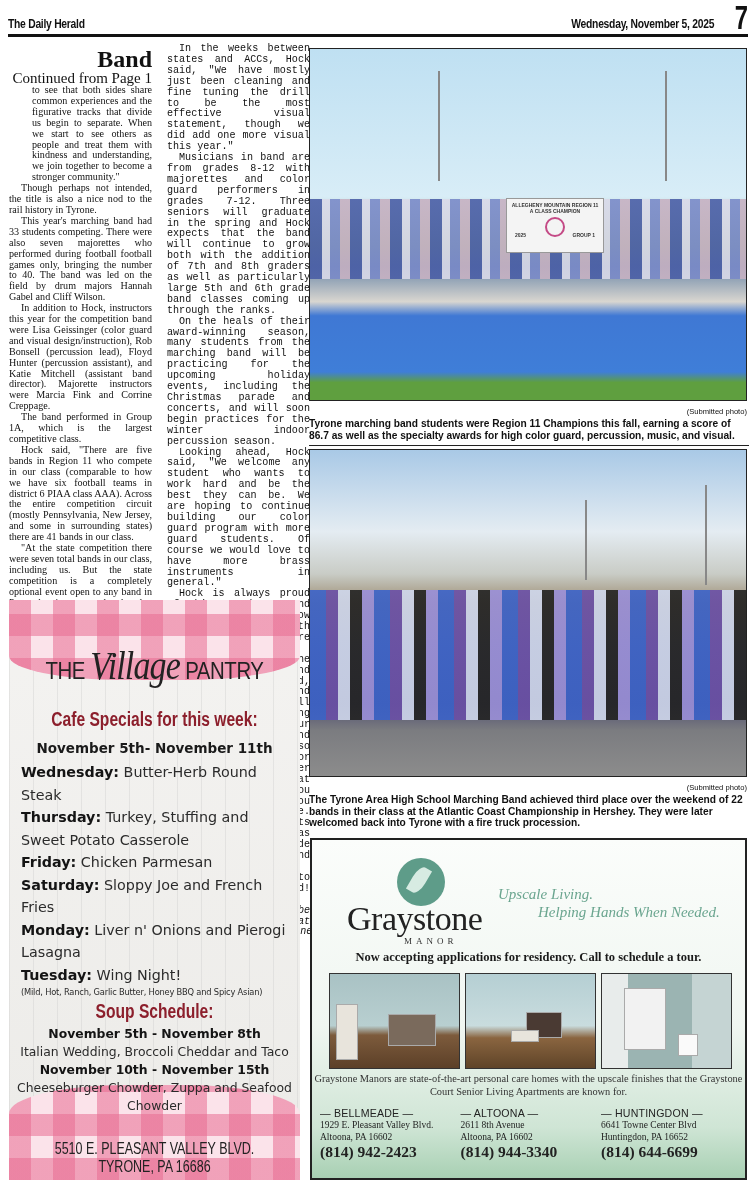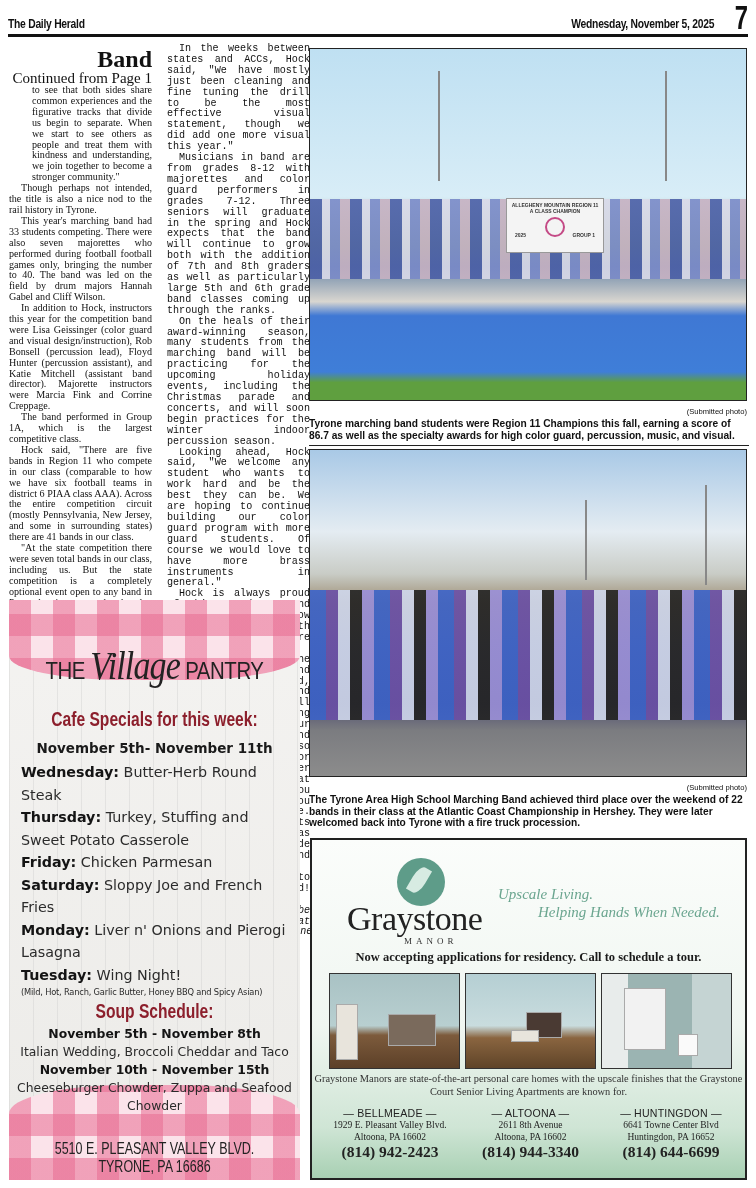--- a/index.html
+++ b/index.html
@@ -72,21 +72,21 @@
   .gs-tag2 { position: absolute; left: 226px; top: 64px; font-family: "Liberation Serif", serif; font-style: italic; font-size: 15px; color: #6aa58f; }
   .gs-cta { position: absolute; left: 0; top: 110px; width: 100%; text-align: center; font-family: "Liberation Serif", serif; font-weight: bold; font-size: 12.5px; color: #1a1a1a; }
   .gs-photos { position: absolute; left: 17px; top: 133px; width: 403px; height: 96px; display: flex; gap: 5px; }
   .gs-photo { flex: 1; border: 1px solid #333; position: relative; overflow: hidden; }
   .gs-photo.bed { background: linear-gradient(180deg, #a9c2c4 0%, #b8cfd0 55%, #7d5b3c 65%, #5c4028 100%); }
   .gs-photo.living { background: linear-gradient(180deg, #b5cfd3 0%, #c9dcde 55%, #8a6540 68%, #5f4428 100%); }
   .gs-photo.bath { background: linear-gradient(90deg, #e8eceb 0 20%, #9bb4b2 20% 70%, #c5d4d3 70%); }
   .furn { position: absolute; background: #e8e4dc; border: 1px solid #aaa; }
   .gs-desc { position: absolute; left: 0; top: 233px; width: 100%; text-align: center; font-family: "Liberation Serif", serif; font-size: 10.4px; line-height: 12.5px; color: #333; }
   .gs-locs { position: absolute; left: 8px; top: 267px; width: 421px; display: flex; justify-content: space-between; }
-  .gs-loc { width: 140px; text-align: center; font-family: "Liberation Serif", serif; color: #222; }
+  .gs-loc { width: 140px; font-family: "Liberation Serif", serif; color: #222; }
   .gs-loc .lname { font-family: "Liberation Sans", sans-serif; font-size: 10.6px; letter-spacing: 0.2px; }
   .gs-loc .laddr { font-size: 9.5px; line-height: 12px; }
   .gs-loc .lphone { font-size: 15.5px; font-weight: bold; line-height: 18px; }
 </style>
 </head>
 <body>
 
 <header class="masthead">
   <div class="mh-paper">The Daily Herald</div>
   <div class="mh-date">Wednesday, November 5, 2025</div>

